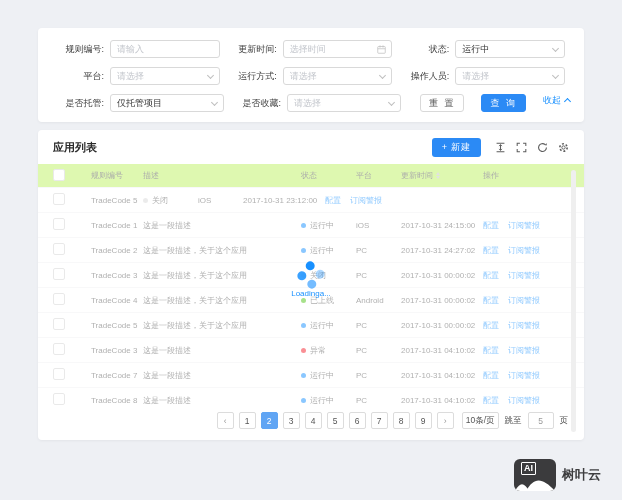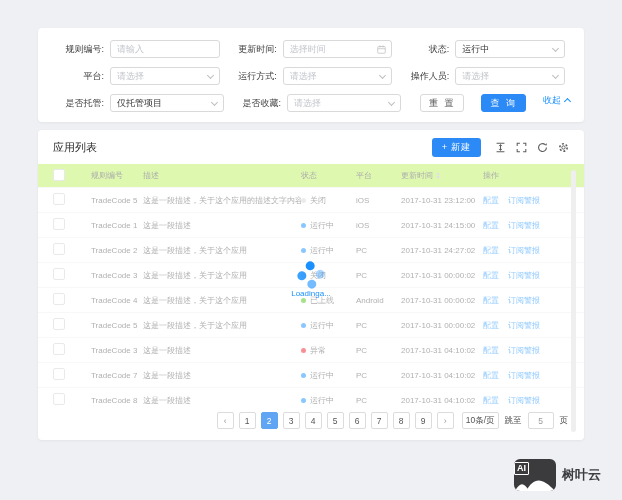--- a/index.html
+++ b/index.html
@@ -18,21 +18,21 @@
   .form-actions{flex:1;display:flex;justify-content:flex-end;align-items:flex-start;gap:17px}
   .btn{height:18px;border-radius:3px;font-size:9px;display:inline-flex;align-items:center;justify-content:center;padding:0 8px;box-sizing:border-box;cursor:pointer;letter-spacing:2px}
   .btn-default{border:1px solid #d9d9d9;color:#555;background:#fff}
   .btn-primary{background:#2b8af5;border:1px solid #2b8af5;color:#fff}
   .link{color:#1890ff;font-size:9px;display:inline-flex;align-items:center;text-decoration:none;letter-spacing:0}
   .caret-up{width:4px;height:4px;border-left:1px solid #1890ff;border-top:1px solid #1890ff;transform:rotate(45deg);margin-left:4px;margin-top:2px}
 
   
   .table-card{left:38px;top:130px;width:546px;height:310px;box-sizing:border-box}
   .toolbar{height:34px;display:flex;align-items:center;padding:0 15px}
-  .table-title{font-size:11px;font-weight:normal;color:#2b2b2b;flex:1}
+  .table-title{font-size:11px;font-weight:bold;color:#2b2b2b;flex:1}
   .new-btn{background:#2b8af5;color:#fff;border-radius:3px;height:19px;padding:0 10px;font-size:9px;display:inline-flex;align-items:center;gap:3px;cursor:pointer;letter-spacing:1px}
   .tool-icons{display:flex;gap:10px;margin-left:14px;align-items:center}
   .tool-icons svg{display:block;cursor:pointer}
 
   .table-dim{opacity:.5}
   .thead,.trow{display:flex;align-items:center;padding:0 15px;font-size:8px;color:#5f5f5f}
   .thead{height:23px;background:#bef264;color:#595959}
   .trow{height:24px;border-top:1px solid #f2f3f5}
   .c-check{width:38px;flex:none}
   .c-code{width:52px;flex:none}
@@ -65,21 +65,21 @@
   .pagination{position:absolute;right:15px;bottom:11px;display:flex;gap:5px;align-items:center;font-size:8.5px;color:#555}
   .page-item{min-width:17px;height:17px;border:1px solid #dcdcdc;border-radius:2px;display:inline-flex;align-items:center;justify-content:center;background:#fff;box-sizing:border-box;cursor:pointer;padding:0 3px}
   .page-item.active{background:#60a5f4;border-color:#60a5f4;color:#fff}
   .page-arrow{color:#999}
   .jump-input{width:26px;height:17px;border:1px solid #dcdcdc;border-radius:2px;background:#fff;box-sizing:border-box;display:inline-flex;align-items:center;justify-content:center;color:#9a9a9a}
   .jump-text{color:#555;margin:0 1px}
 
   
   .brand{position:absolute;right:21px;bottom:9px;display:flex;align-items:center;gap:6px}
   .brand-icon{width:42px;height:32px;background:#3b3b3d;border-radius:6px;position:relative;overflow:hidden;flex:none}
-  .brand-ai{position:absolute;left:0;top:3px;color:#fff;border:1px solid #fff;font-size:9px;font-weight:bold;line-height:11px;padding:0 2px;border-radius:1px}
+  .brand-ai{position:absolute;left:7px;top:3px;color:#fff;border:1px solid #fff;font-size:9px;font-weight:bold;line-height:11px;padding:0 2px;border-radius:1px}
   .brand-icon svg{position:absolute;left:0;bottom:0}
   .brand-name{font-size:13px;font-weight:bold;color:#3d3d3f}
 </style>
 </head>
 <body>
 
 <div class="card filter-card">
   <div class="form-row">
     <div class="form-cell">
       <span class="form-label">规则编号:</span>
@@ -190,21 +190,20 @@
       <span class="c-upd"><span>更新时间</span><span class="sorter">
             <i class="s-up"></i>
             <i class="s-dn"></i>
           </span></span>
       <span class="c-act">操作</span>
     </div>
 
     <div class="trow">
       <span class="c-check"><span class="checkbox"></span></span>
       <span class="c-code">TradeCode 5</span>
-      <span class="c-desc">这是一段描述，关于这个应用的描述文字内容</span>
       <span class="c-status">
           <i class="dot" style="background: rgb(217, 217, 217);"></i>
           <span>关闭</span>
         </span>
       <span class="c-plat">iOS</span>
       <span class="c-upd">2017-10-31 23:12:00</span>
       <span class="c-act"><a>配置</a><a>订阅警报</a></span>
     </div>
     <div class="trow">
       <span class="c-check"><span class="checkbox"></span></span>

